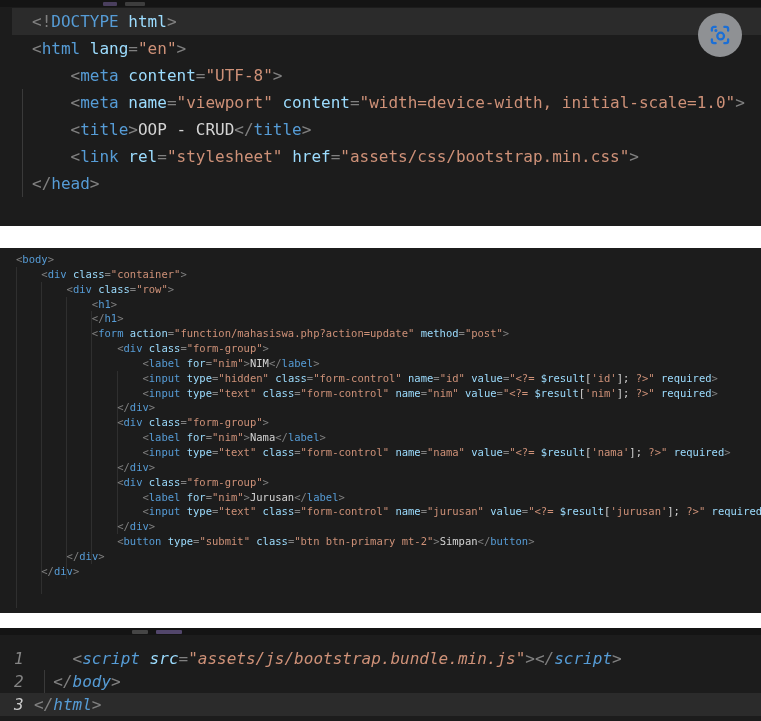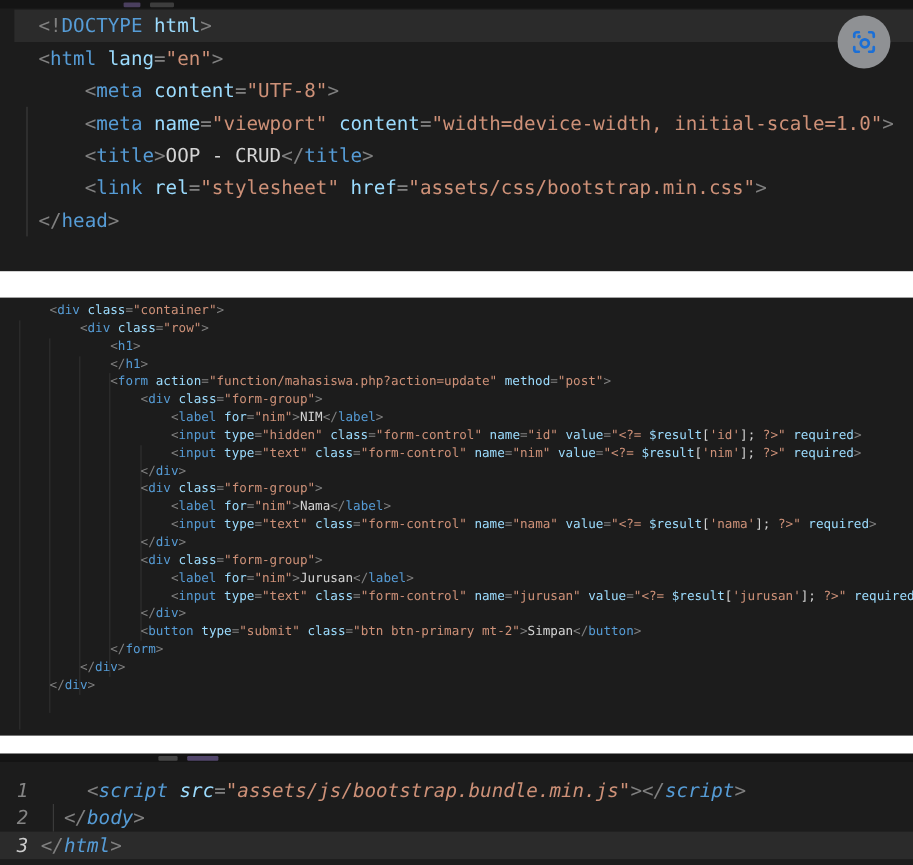--- a/index.html
+++ b/index.html
@@ -77,40 +77,40 @@
   </button>
 </section>
 
 <section class="snippet" id="b2">
   <div class="guide" style="left:16px;top:19px;height:341px;"></div>
   <div class="guide" style="left:41px;top:34px;height:312px;"></div>
   <div class="guide" style="left:66px;top:49px;height:282px;"></div>
   <div class="guide" style="left:91px;top:63px;height:253px;"></div>
   <div class="guide" style="left:117px;top:123px;height:163px;"></div>
   <div class="lines">
+      <div class="cl"><span class="tk-punc">&lt;</span><span class="tk-tag">body</span><span class="tk-punc">&gt;</span></div>
       <div class="cl"><span class="tk-text">    </span><span class="tk-punc">&lt;</span><span class="tk-tag">div</span><span class="tk-text"> </span><span class="tk-attr">class</span><span class="tk-punc">=</span><span class="tk-str">"container"</span><span class="tk-punc">&gt;</span></div>
       <div class="cl"><span class="tk-text">        </span><span class="tk-punc">&lt;</span><span class="tk-tag">div</span><span class="tk-text"> </span><span class="tk-attr">class</span><span class="tk-punc">=</span><span class="tk-str">"row"</span><span class="tk-punc">&gt;</span></div>
       <div class="cl"><span class="tk-text">            </span><span class="tk-punc">&lt;</span><span class="tk-tag">h1</span><span class="tk-punc">&gt;</span></div>
       <div class="cl"><span class="tk-text">            </span><span class="tk-punc">&lt;/</span><span class="tk-tag">h1</span><span class="tk-punc">&gt;</span></div>
       <div class="cl"><span class="tk-text">            </span><span class="tk-punc">&lt;</span><span class="tk-tag">form</span><span class="tk-text"> </span><span class="tk-attr">action</span><span class="tk-punc">=</span><span class="tk-str">"function/mahasiswa.php?action=update"</span><span class="tk-text"> </span><span class="tk-attr">method</span><span class="tk-punc">=</span><span class="tk-str">"post"</span><span class="tk-punc">&gt;</span></div>
       <div class="cl"><span class="tk-text">                </span><span class="tk-punc">&lt;</span><span class="tk-tag">div</span><span class="tk-text"> </span><span class="tk-attr">class</span><span class="tk-punc">=</span><span class="tk-str">"form-group"</span><span class="tk-punc">&gt;</span></div>
       <div class="cl"><span class="tk-text">                    </span><span class="tk-punc">&lt;</span><span class="tk-tag">label</span><span class="tk-text"> </span><span class="tk-attr">for</span><span class="tk-punc">=</span><span class="tk-str">"nim"</span><span class="tk-punc">&gt;</span><span class="tk-text">NIM</span><span class="tk-punc">&lt;/</span><span class="tk-tag">label</span><span class="tk-punc">&gt;</span></div>
       <div class="cl"><span class="tk-text">                    </span><span class="tk-punc">&lt;</span><span class="tk-tag">input</span><span class="tk-text"> </span><span class="tk-attr">type</span><span class="tk-punc">=</span><span class="tk-str">"hidden"</span><span class="tk-text"> </span><span class="tk-attr">class</span><span class="tk-punc">=</span><span class="tk-str">"form-control"</span><span class="tk-text"> </span><span class="tk-attr">name</span><span class="tk-punc">=</span><span class="tk-str">"id"</span><span class="tk-text"> </span><span class="tk-attr">value</span><span class="tk-punc">=</span><span class="tk-str">"&lt;?= </span><span class="tk-var">$result</span><span class="tk-brk">[</span><span class="tk-str">'id'</span><span class="tk-brk">];</span><span class="tk-str"> ?&gt;"</span><span class="tk-text"> </span><span class="tk-attr">required</span><span class="tk-punc">&gt;</span></div>
       <div class="cl"><span class="tk-text">                    </span><span class="tk-punc">&lt;</span><span class="tk-tag">input</span><span class="tk-text"> </span><span class="tk-attr">type</span><span class="tk-punc">=</span><span class="tk-str">"text"</span><span class="tk-text"> </span><span class="tk-attr">class</span><span class="tk-punc">=</span><span class="tk-str">"form-control"</span><span class="tk-text"> </span><span class="tk-attr">name</span><span class="tk-punc">=</span><span class="tk-str">"nim"</span><span class="tk-text"> </span><span class="tk-attr">value</span><span class="tk-punc">=</span><span class="tk-str">"&lt;?= </span><span class="tk-var">$result</span><span class="tk-brk">[</span><span class="tk-str">'nim'</span><span class="tk-brk">];</span><span class="tk-str"> ?&gt;"</span><span class="tk-text"> </span><span class="tk-attr">required</span><span class="tk-punc">&gt;</span></div>
       <div class="cl"><span class="tk-text">                </span><span class="tk-punc">&lt;/</span><span class="tk-tag">div</span><span class="tk-punc">&gt;</span></div>
       <div class="cl"><span class="tk-text">                </span><span class="tk-punc">&lt;</span><span class="tk-tag">div</span><span class="tk-text"> </span><span class="tk-attr">class</span><span class="tk-punc">=</span><span class="tk-str">"form-group"</span><span class="tk-punc">&gt;</span></div>
       <div class="cl"><span class="tk-text">                    </span><span class="tk-punc">&lt;</span><span class="tk-tag">label</span><span class="tk-text"> </span><span class="tk-attr">for</span><span class="tk-punc">=</span><span class="tk-str">"nim"</span><span class="tk-punc">&gt;</span><span class="tk-text">Nama</span><span class="tk-punc">&lt;/</span><span class="tk-tag">label</span><span class="tk-punc">&gt;</span></div>
       <div class="cl"><span class="tk-text">                    </span><span class="tk-punc">&lt;</span><span class="tk-tag">input</span><span class="tk-text"> </span><span class="tk-attr">type</span><span class="tk-punc">=</span><span class="tk-str">"text"</span><span class="tk-text"> </span><span class="tk-attr">class</span><span class="tk-punc">=</span><span class="tk-str">"form-control"</span><span class="tk-text"> </span><span class="tk-attr">name</span><span class="tk-punc">=</span><span class="tk-str">"nama"</span><span class="tk-text"> </span><span class="tk-attr">value</span><span class="tk-punc">=</span><span class="tk-str">"&lt;?= </span><span class="tk-var">$result</span><span class="tk-brk">[</span><span class="tk-str">'nama'</span><span class="tk-brk">];</span><span class="tk-str"> ?&gt;"</span><span class="tk-text"> </span><span class="tk-attr">required</span><span class="tk-punc">&gt;</span></div>
       <div class="cl"><span class="tk-text">                </span><span class="tk-punc">&lt;/</span><span class="tk-tag">div</span><span class="tk-punc">&gt;</span></div>
       <div class="cl"><span class="tk-text">                </span><span class="tk-punc">&lt;</span><span class="tk-tag">div</span><span class="tk-text"> </span><span class="tk-attr">class</span><span class="tk-punc">=</span><span class="tk-str">"form-group"</span><span class="tk-punc">&gt;</span></div>
       <div class="cl"><span class="tk-text">                    </span><span class="tk-punc">&lt;</span><span class="tk-tag">label</span><span class="tk-text"> </span><span class="tk-attr">for</span><span class="tk-punc">=</span><span class="tk-str">"nim"</span><span class="tk-punc">&gt;</span><span class="tk-text">Jurusan</span><span class="tk-punc">&lt;/</span><span class="tk-tag">label</span><span class="tk-punc">&gt;</span></div>
       <div class="cl"><span class="tk-text">                    </span><span class="tk-punc">&lt;</span><span class="tk-tag">input</span><span class="tk-text"> </span><span class="tk-attr">type</span><span class="tk-punc">=</span><span class="tk-str">"text"</span><span class="tk-text"> </span><span class="tk-attr">class</span><span class="tk-punc">=</span><span class="tk-str">"form-control"</span><span class="tk-text"> </span><span class="tk-attr">name</span><span class="tk-punc">=</span><span class="tk-str">"jurusan"</span><span class="tk-text"> </span><span class="tk-attr">value</span><span class="tk-punc">=</span><span class="tk-str">"&lt;?= </span><span class="tk-var">$result</span><span class="tk-brk">[</span><span class="tk-str">'jurusan'</span><span class="tk-brk">];</span><span class="tk-str"> ?&gt;"</span><span class="tk-text"> </span><span class="tk-attr">required</span></div>
       <div class="cl"><span class="tk-text">                </span><span class="tk-punc">&lt;/</span><span class="tk-tag">div</span><span class="tk-punc">&gt;</span></div>
       <div class="cl"><span class="tk-text">                </span><span class="tk-punc">&lt;</span><span class="tk-tag">button</span><span class="tk-text"> </span><span class="tk-attr">type</span><span class="tk-punc">=</span><span class="tk-str">"submit"</span><span class="tk-text"> </span><span class="tk-attr">class</span><span class="tk-punc">=</span><span class="tk-str">"btn btn-primary mt-2"</span><span class="tk-punc">&gt;</span><span class="tk-text">Simpan</span><span class="tk-punc">&lt;/</span><span class="tk-tag">button</span><span class="tk-punc">&gt;</span></div>
-      <div class="cl"><span class="tk-text">            </span><span class="tk-punc">&lt;/</span><span class="tk-tag">form</span><span class="tk-punc">&gt;</span></div>
       <div class="cl"><span class="tk-text">        </span><span class="tk-punc">&lt;/</span><span class="tk-tag">div</span><span class="tk-punc">&gt;</span></div>
       <div class="cl"><span class="tk-text">    </span><span class="tk-punc">&lt;/</span><span class="tk-tag">div</span><span class="tk-punc">&gt;</span></div>
     </div>
 </section>
 
 <section class="snippet" id="b3">
   <div class="sliver">
       <i class="r1"></i>
       <i class="r2"></i>
     </div>

